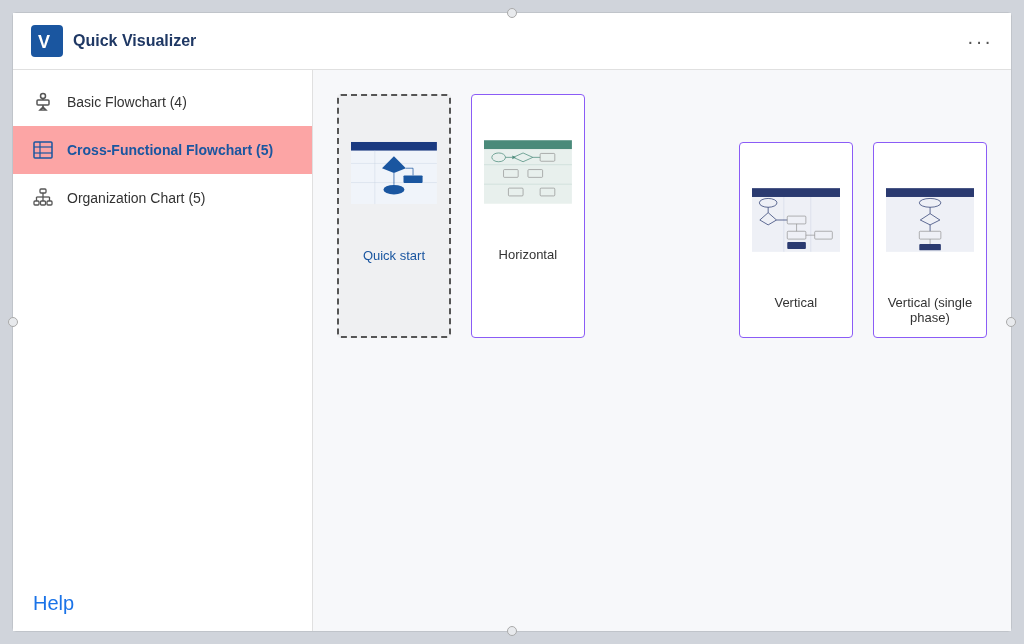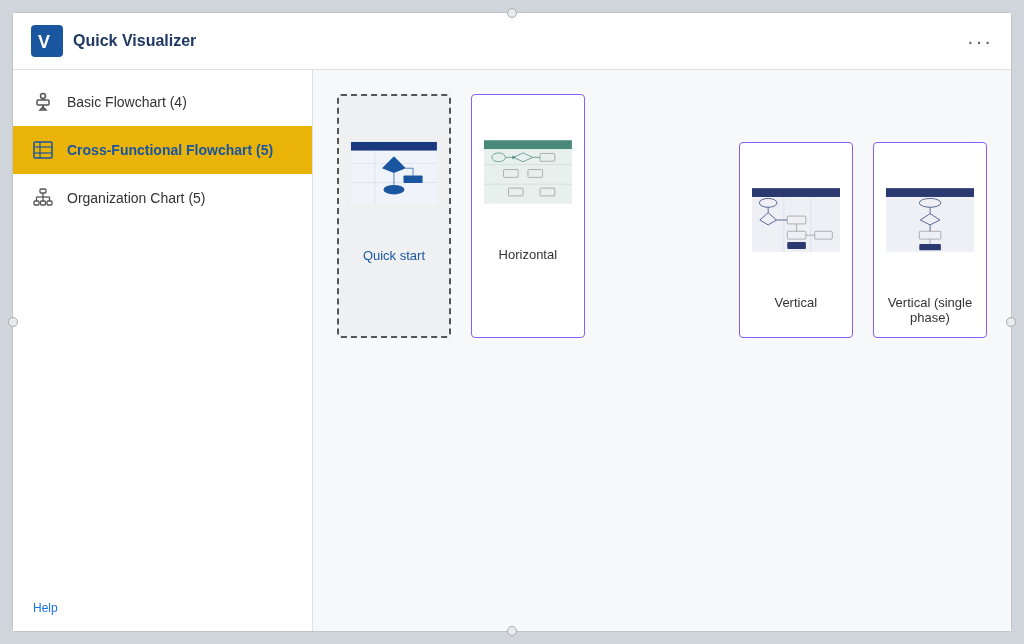--- a/index.html
+++ b/index.html
@@ -103,37 +103,37 @@
     .sidebar-item {
       display: flex;
       align-items: center;
       gap: 14px;
       padding: 14px 20px;
       cursor: pointer;
       font-size: 14px;
       color: #333;
     }
     .sidebar-item.active {
-      background: #eab308;
+      background: #fca5a5;
       color: #1a56a0;
       font-weight: 600;
     }
     .sidebar-item-icon {
       color: #555;
       font-size: 18px;
       display: flex;
       align-items: center;
     }
     .sidebar-item.active .sidebar-item-icon {
       color: #1a56a0;
     }
     .sidebar-spacer { flex: 1; }
     .sidebar-help {
       padding: 16px 20px;
-      font-size: 12px;
+      font-size: 20px;
       color: #1a73e8;
       cursor: pointer;
       font-weight: 500;
     }
 
     
     .templates-area {
       flex: 1;
       padding: 24px;
       overflow-y: auto;

